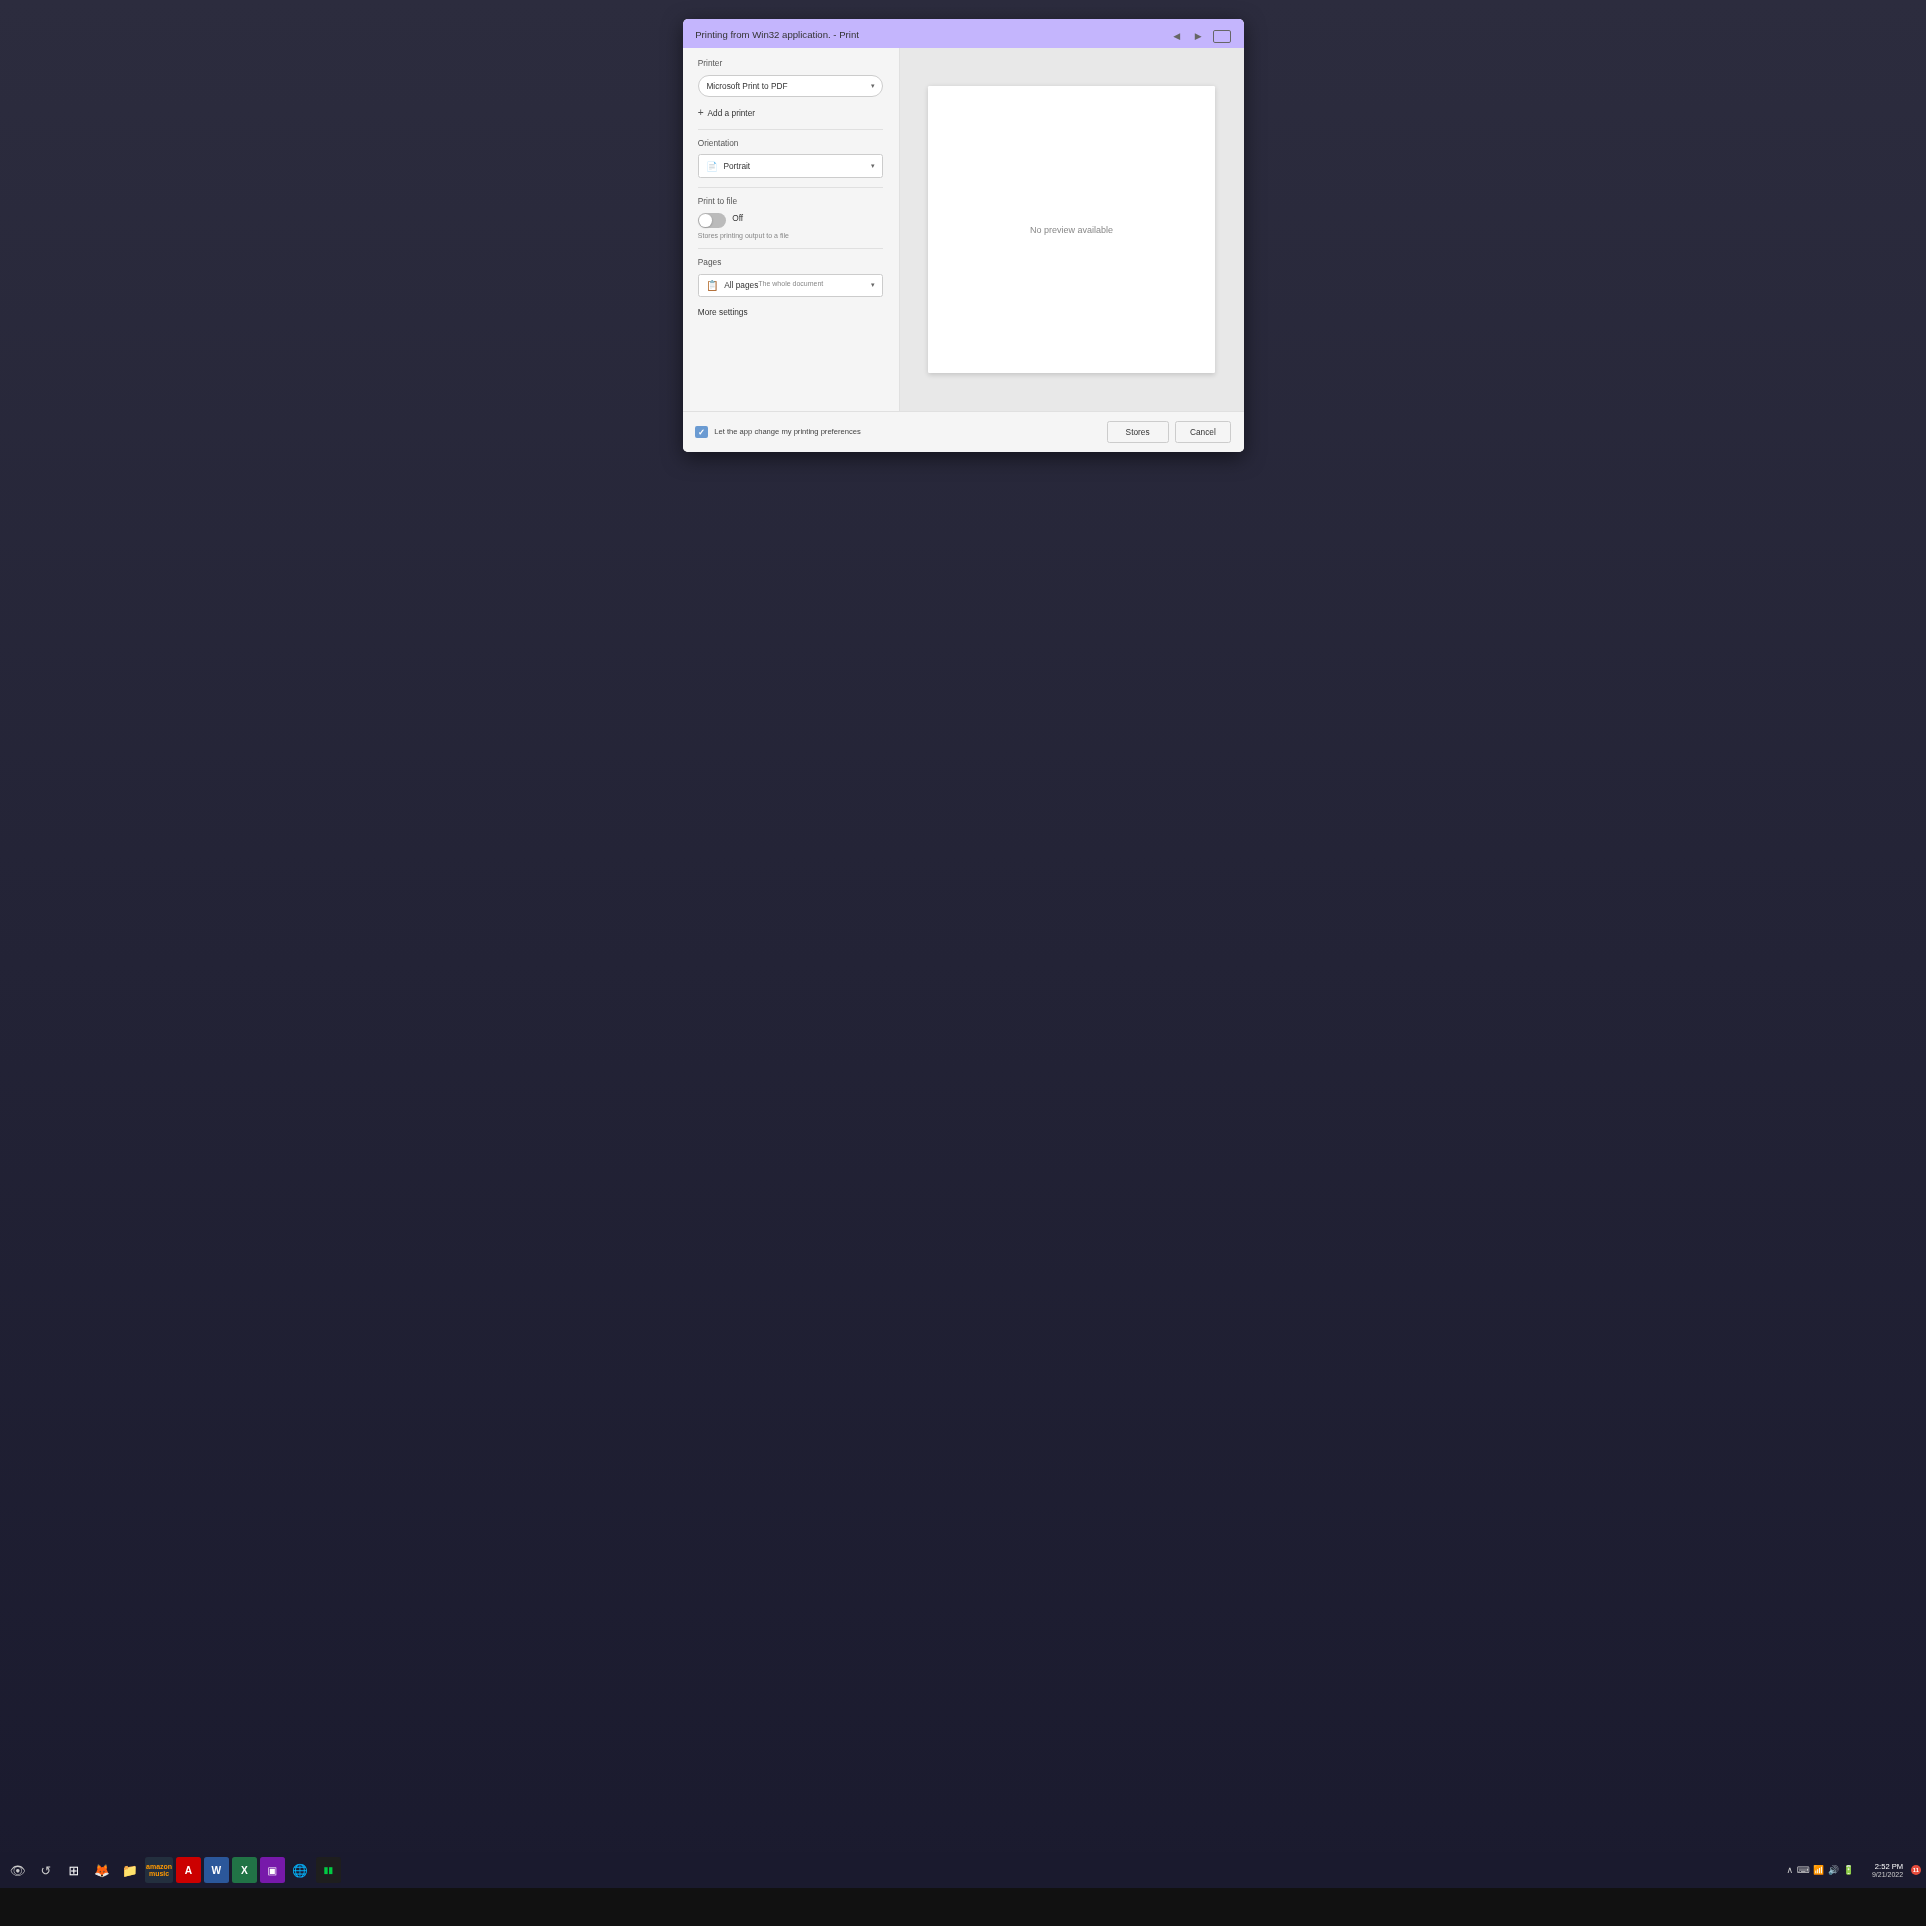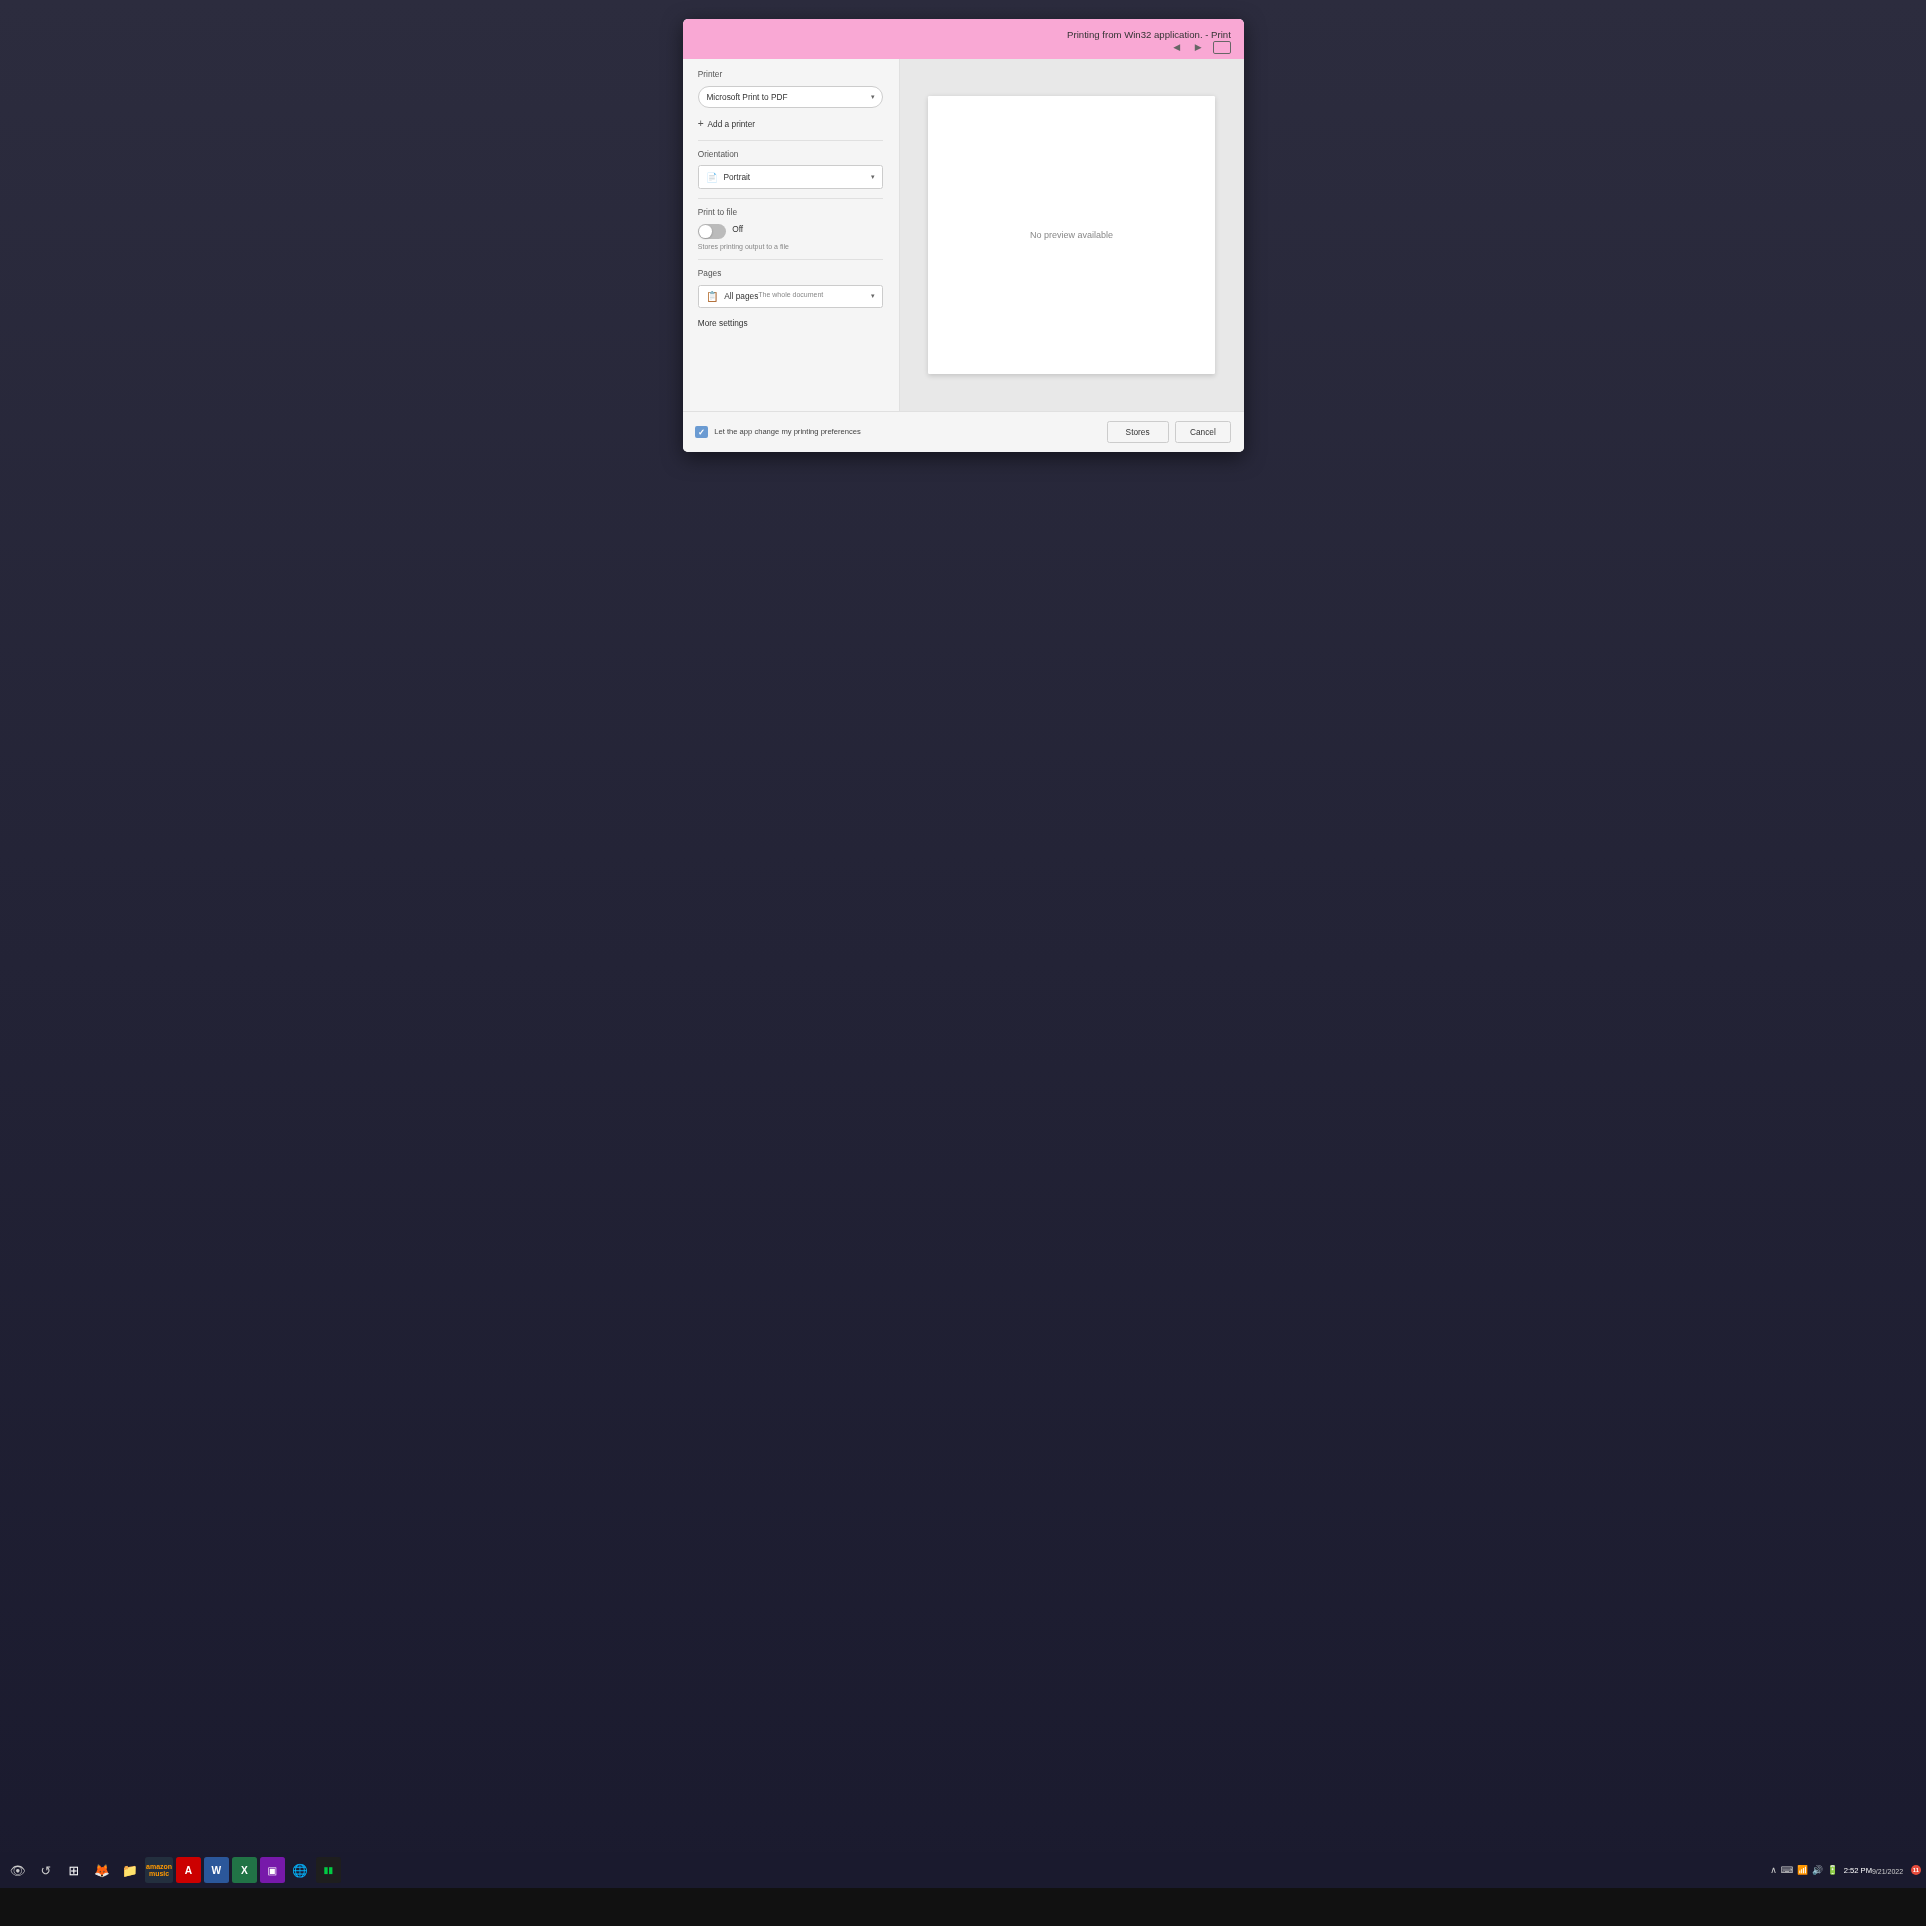--- a/index.html
+++ b/index.html
@@ -38,27 +38,26 @@
       border-radius: 5.1px;
       width: 561px;
       min-height: 433px;
       display: flex;
       flex-direction: column;
       box-shadow: 0 5.1px 20.4px rgba(0,0,0,0.5);
       overflow: hidden;
     }
 
     .dialog-titlebar {
-      background: #f9a8d4;
+      background: #c4b5fd;
       padding: 10.2px 12.7px 5.1px 12.7px;
       display: flex;
-      align-items: flex-end;
+      align-items: flex-start;
       justify-content: space-between;
       border-bottom: none;
-      flex-direction: column;
     }
 
     .dialog-title {
       font-size: 9.6px;
       color: #333;
       font-weight: 400;
     }
 
     .titlebar-controls {
       display: flex;
@@ -416,23 +415,23 @@
     }
 
     .sys-icon {
       font-size: 9px;
       color: #ccc;
       cursor: pointer;
     }
 
     .clock {
       display: flex;
-      flex-direction: row;
+      flex-direction: column;
       align-items: flex-end;
-      margin-left: 0;
+      margin-left: 12px;
       text-align: right;
     }
 
     .clock-time {
       font-size: 7.6px;
       color: white;
       font-weight: 500;
     }
 
     .clock-date {

